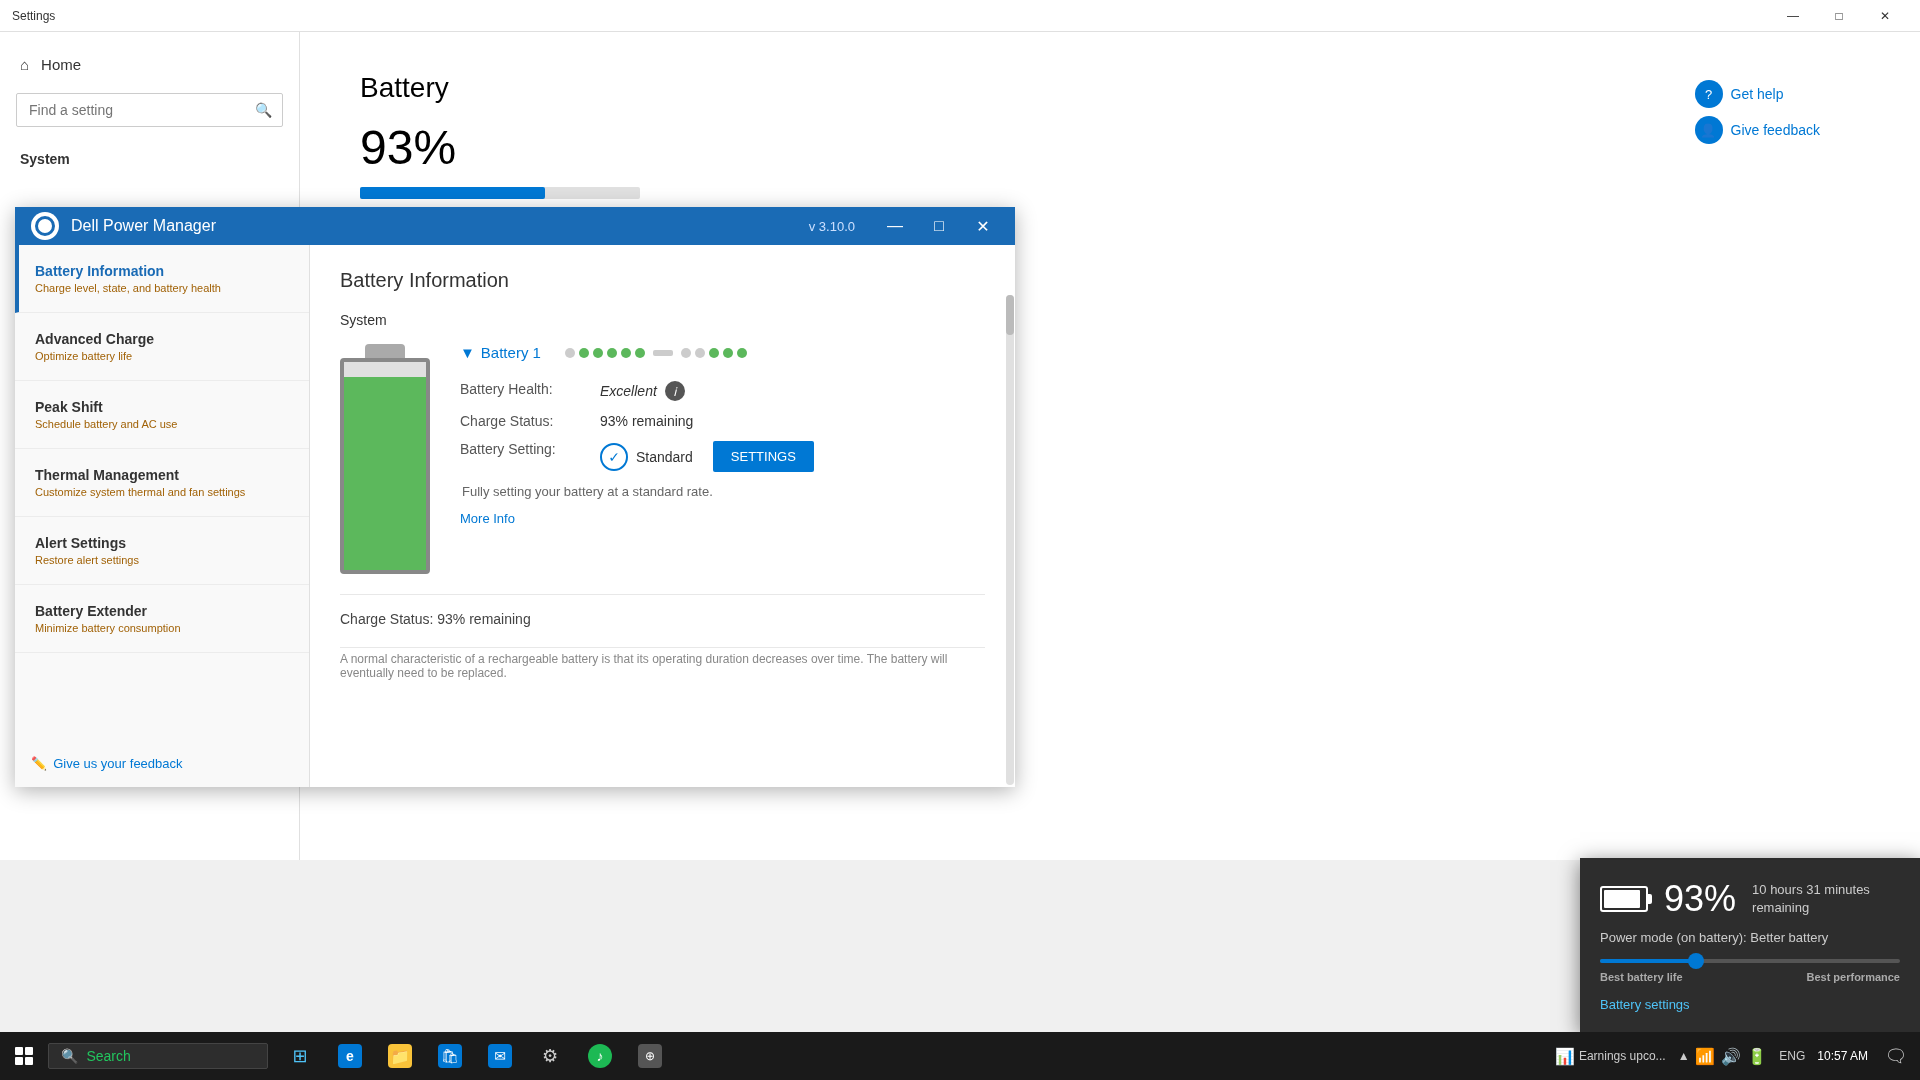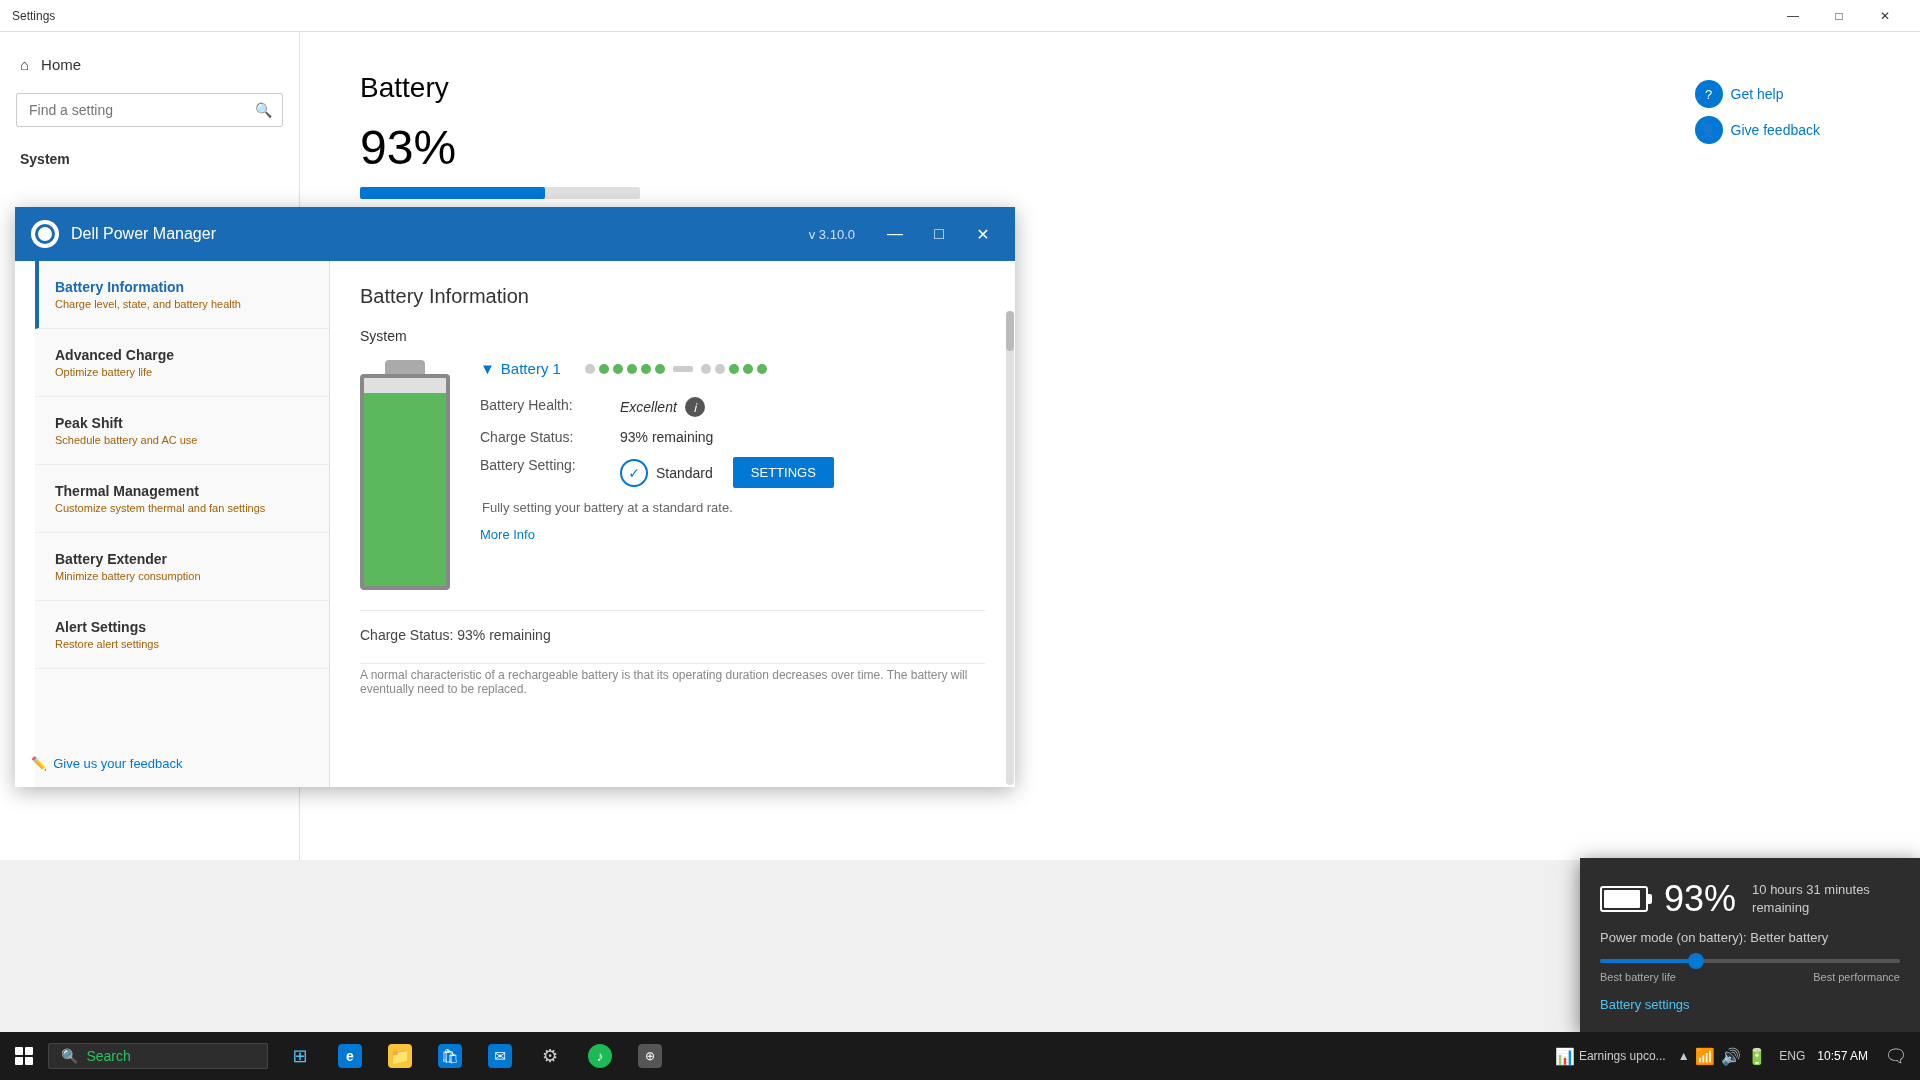--- a/index.html
+++ b/index.html
@@ -179,21 +179,21 @@
       width: 1000px;
       height: 580px;
       background: #fff;
       box-shadow: 0 4px 20px rgba(0,0,0,0.3);
       z-index: 10;
       display: flex;
       flex-direction: column;
     }
 
     .dell-pm-titlebar {
-      height: 54px;
+      height: 38px;
       background: #1a6bb5;
       display: flex;
       align-items: center;
       padding: 0 16px;
       gap: 12px;
     }
 
     .dell-logo {
       width: 28px;
       height: 28px;
@@ -236,21 +236,20 @@
       color: #fff;
       font-size: 16px;
       cursor: pointer;
       border: none;
       background: transparent;
     }
 
     .dell-pm-body {
       display: flex;
       flex: 1;
-      margin-left: 20px;
     }
 
     
     .dell-pm-sidebar {
       width: 295px;
       background: #f9f9f9;
       border-right: 1px solid #e0e0e0;
     }
 
     .pm-nav-item {
@@ -520,20 +519,21 @@
     }
 
     .popup-power-mode {
       font-size: 13px;
       color: #ccc;
       margin-bottom: 14px;
     }
 
     .popup-slider-container {
       margin-bottom: 14px;
+      font-weight: bold;
     }
 
     .popup-slider-track {
       width: 100%;
       height: 4px;
       background: #555;
       border-radius: 2px;
       position: relative;
       margin: 8px 0;
     }
@@ -786,26 +786,26 @@
       </div>
       <div class="pm-nav-item">
         <div class="pm-nav-title">Peak Shift</div>
         <div class="pm-nav-desc">Schedule battery and AC use</div>
       </div>
       <div class="pm-nav-item">
         <div class="pm-nav-title">Thermal Management</div>
         <div class="pm-nav-desc">Customize system thermal and fan settings</div>
       </div>
       <div class="pm-nav-item">
+        <div class="pm-nav-title">Alert Settings</div>
+        <div class="pm-nav-desc">Restore alert settings</div>
+      </div>
+      <div class="pm-nav-item">
         <div class="pm-nav-title">Battery Extender</div>
         <div class="pm-nav-desc">Minimize battery consumption</div>
-      </div>
-      <div class="pm-nav-item">
-        <div class="pm-nav-title">Alert Settings</div>
-        <div class="pm-nav-desc">Restore alert settings</div>
       </div>
 
       <div style="position: absolute; bottom: 16px; left: 16px; display: flex; align-items: center; gap: 6px; color: #0078d4; font-size: 13px; cursor: pointer;">
         <span>✏️</span>
         <span>Give us your feedback</span>
       </div>
     </div>
 
     <div class="dell-pm-main" style="position:relative;">
       <div class="pm-section-title">Battery Information</div>

